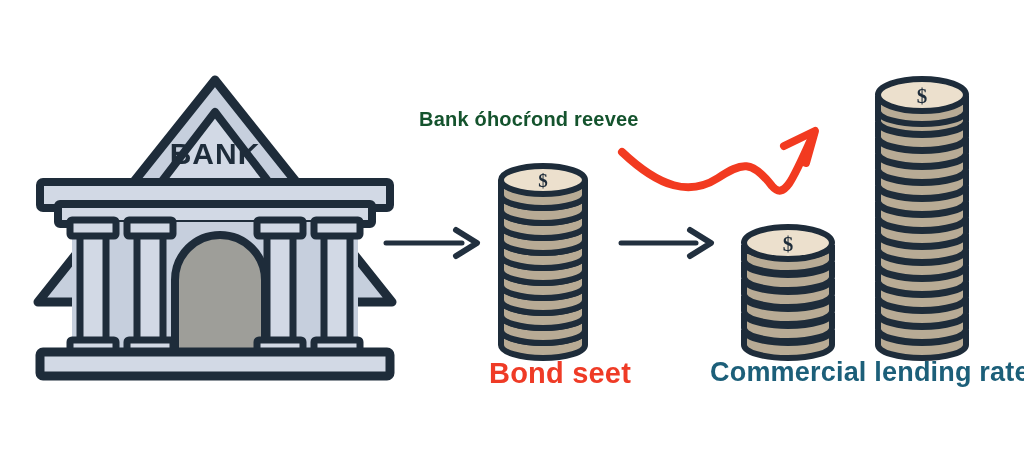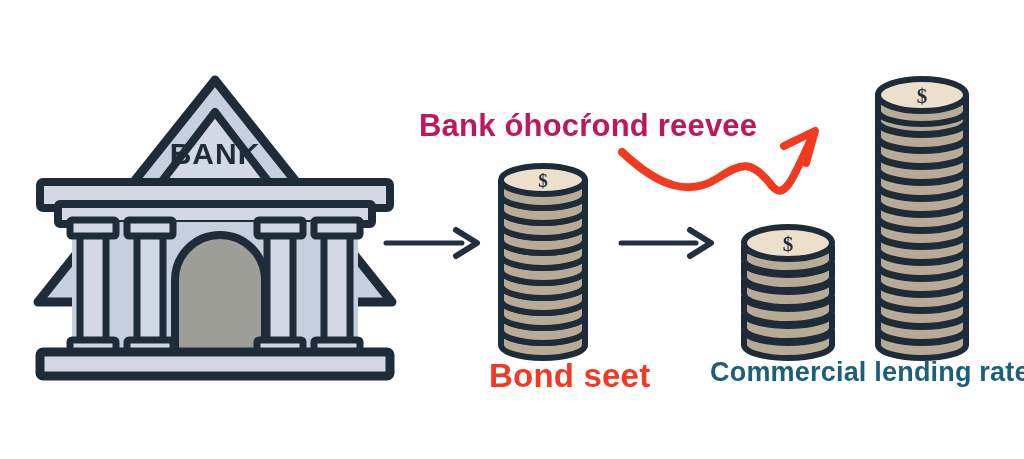--- a/index.html
+++ b/index.html
@@ -26,27 +26,27 @@
   }
   .lbl {
     position: absolute;
     white-space: nowrap;
     font-weight: bold;
     letter-spacing: 0.2px;
   }
   #label-bond-reserve {
     left: 419px;
     top: 108px;
-    font-size: 31px;
-    color: #be185d;
+    font-size: 20px;
+    color: #14532d;
   }
   #label-bond-sheet {
     left: 489px;
     top: 357px;
-    font-size: 33px;
+    font-size: 29px;
     color: #ef3b26;
   }
   #label-lending-rates {
     left: 710px;
     top: 357px;
     font-size: 27px;
     color: #1c5f79;
   }
   .bank-text {
     font-family: "Liberation Sans", sans-serif;

